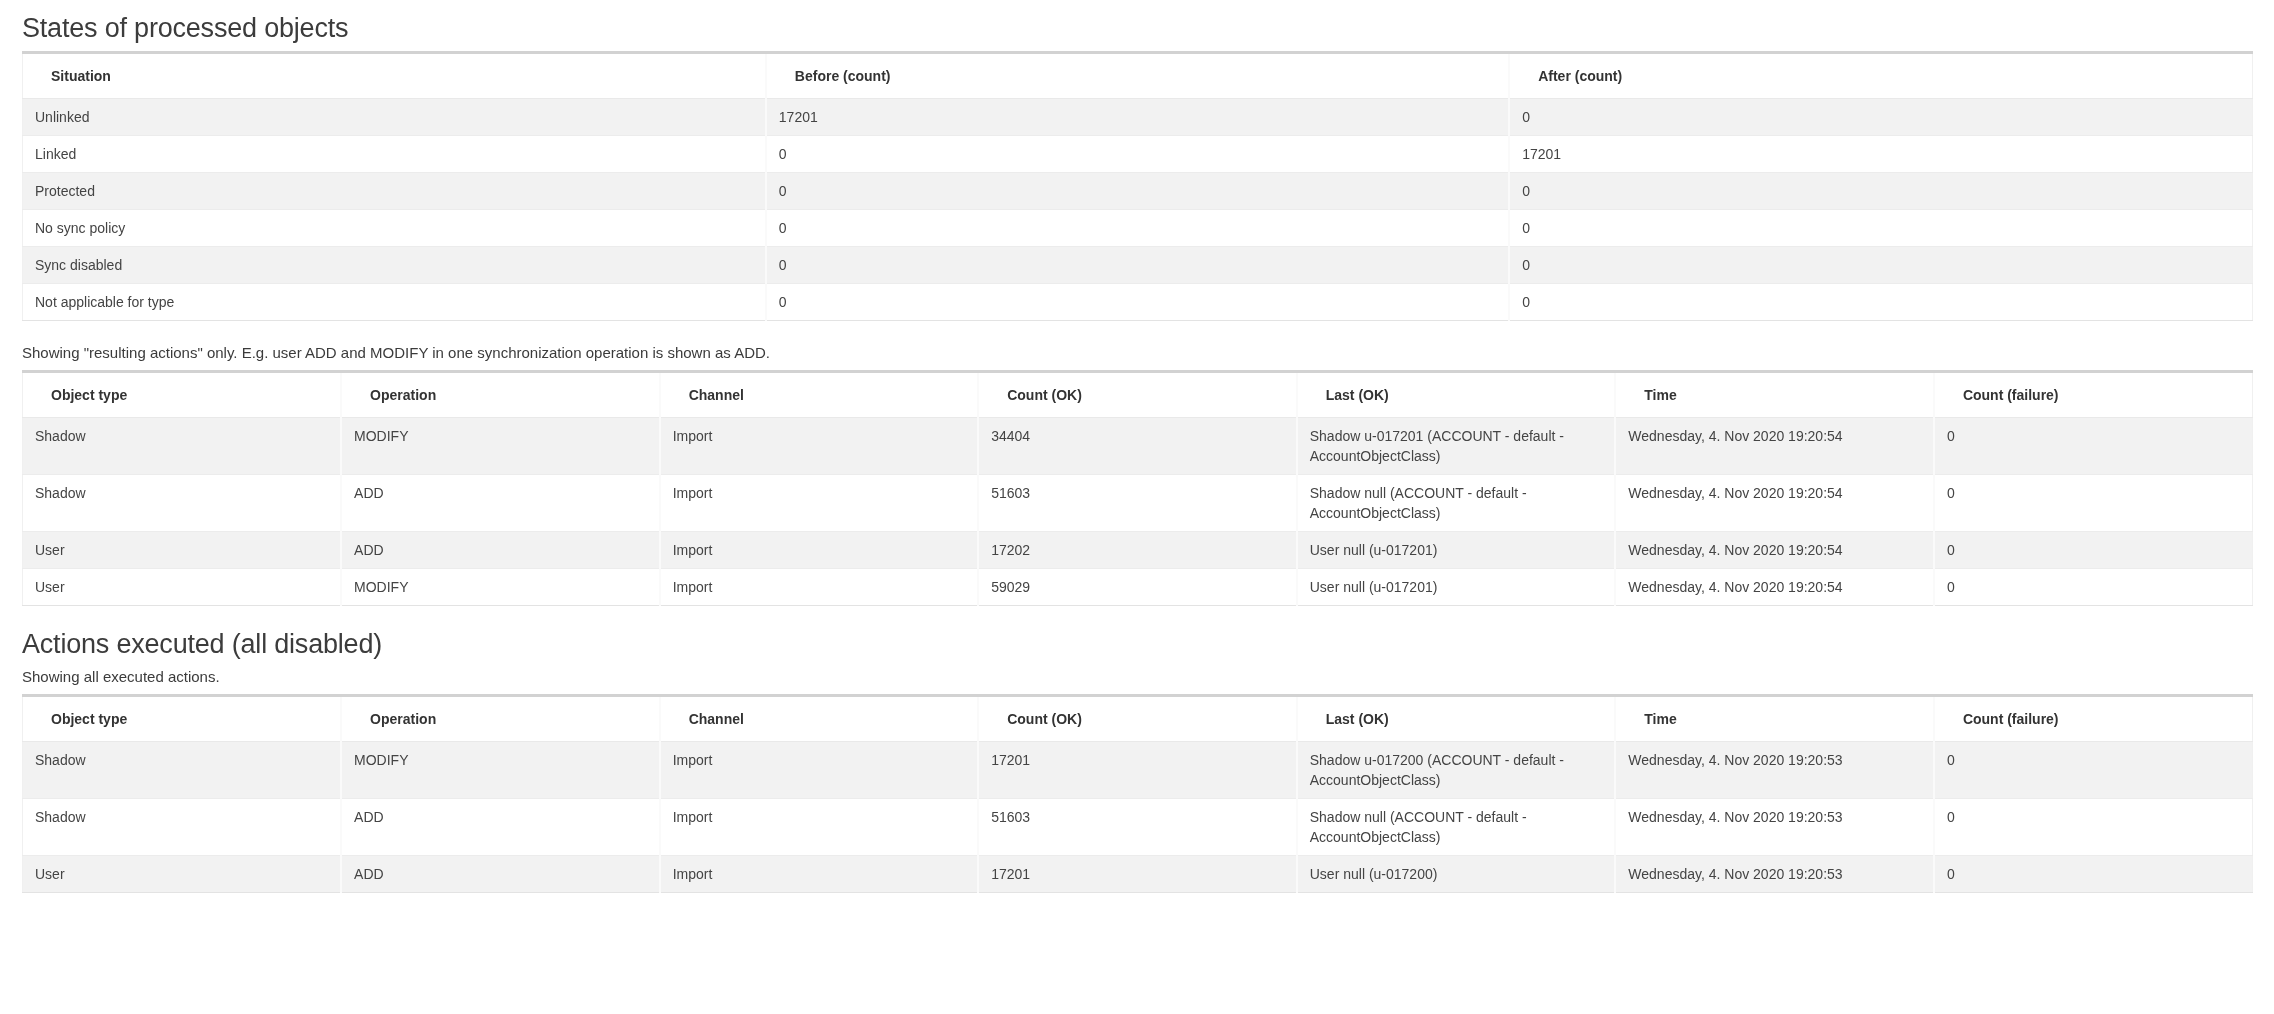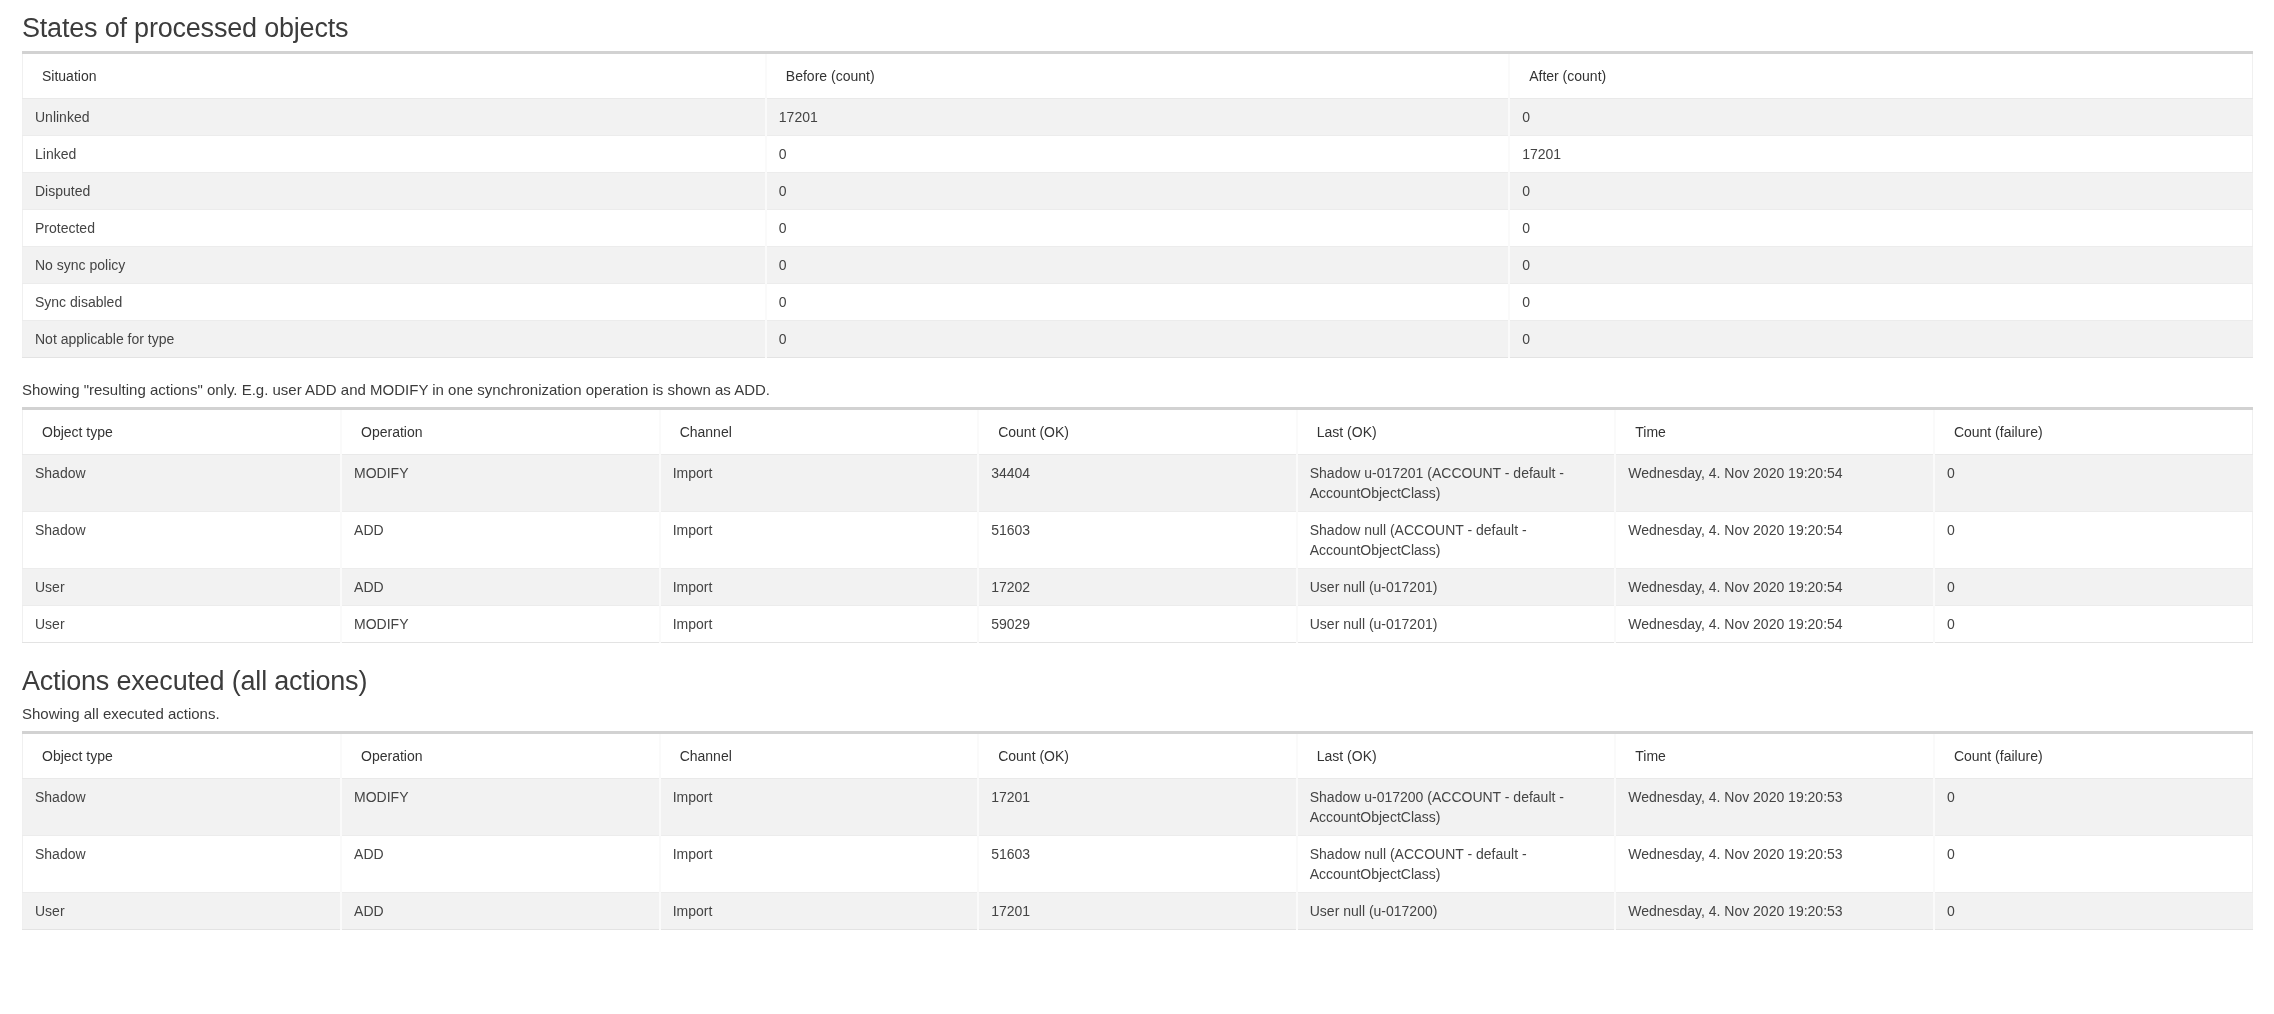--- a/index.html
+++ b/index.html
@@ -42,24 +42,24 @@
     border-collapse:collapse;
     table-layout:fixed;
     border-top:3px solid var(--table-top);
     border-left:1px solid var(--table-edge);
     border-right:1px solid var(--table-edge);
     border-bottom:1px solid #e3e3e3;
     font-size:14px;
   }
   table.data-table th{
     text-align:left;
-    font-weight:400;
+    font-weight:700;
     color:var(--header-text);
     background:#ffffff;
-    padding:12px 19px;
+    padding:12px 28px;
     line-height:20px;
     border-bottom:1px solid #e9e9e9;
     vertical-align:middle;
     overflow:hidden;
   }
   table.data-table td{
     padding:8px 12px;
     line-height:20px;
     vertical-align:top;
     border-top:1px solid var(--row-border);
@@ -91,25 +91,20 @@
             <td>Unlinked</td>
             <td>17201</td>
             <td>0</td>
           </tr>
           <tr>
             <td>Linked</td>
             <td>0</td>
             <td>17201</td>
           </tr>
           <tr>
-            <td>Disputed</td>
-            <td>0</td>
-            <td>0</td>
-          </tr>
-          <tr>
             <td>Protected</td>
             <td>0</td>
             <td>0</td>
           </tr>
           <tr>
             <td>No sync policy</td>
             <td>0</td>
             <td>0</td>
           </tr>
           <tr>
@@ -175,21 +170,21 @@
             <td>59029</td>
             <td>User null (u-017201)</td>
             <td>Wednesday, 4. Nov 2020 19:20:54</td>
             <td>0</td>
           </tr>
         </tbody>
       </table>
   </section>
 
   <section class="section">
-    <h3 class="section-title">Actions executed (all actions)</h3>
+    <h3 class="section-title">Actions executed (all disabled)</h3>
     <p class="section-subtitle">Showing all executed actions.</p>
     <table class="data-table" data-table="sections.2.table">
         <thead>
           <tr>
             <th>Object type</th>
             <th>Operation</th>
             <th>Channel</th>
             <th>Count (OK)</th>
             <th>Last (OK)</th>
             <th>Time</th>

